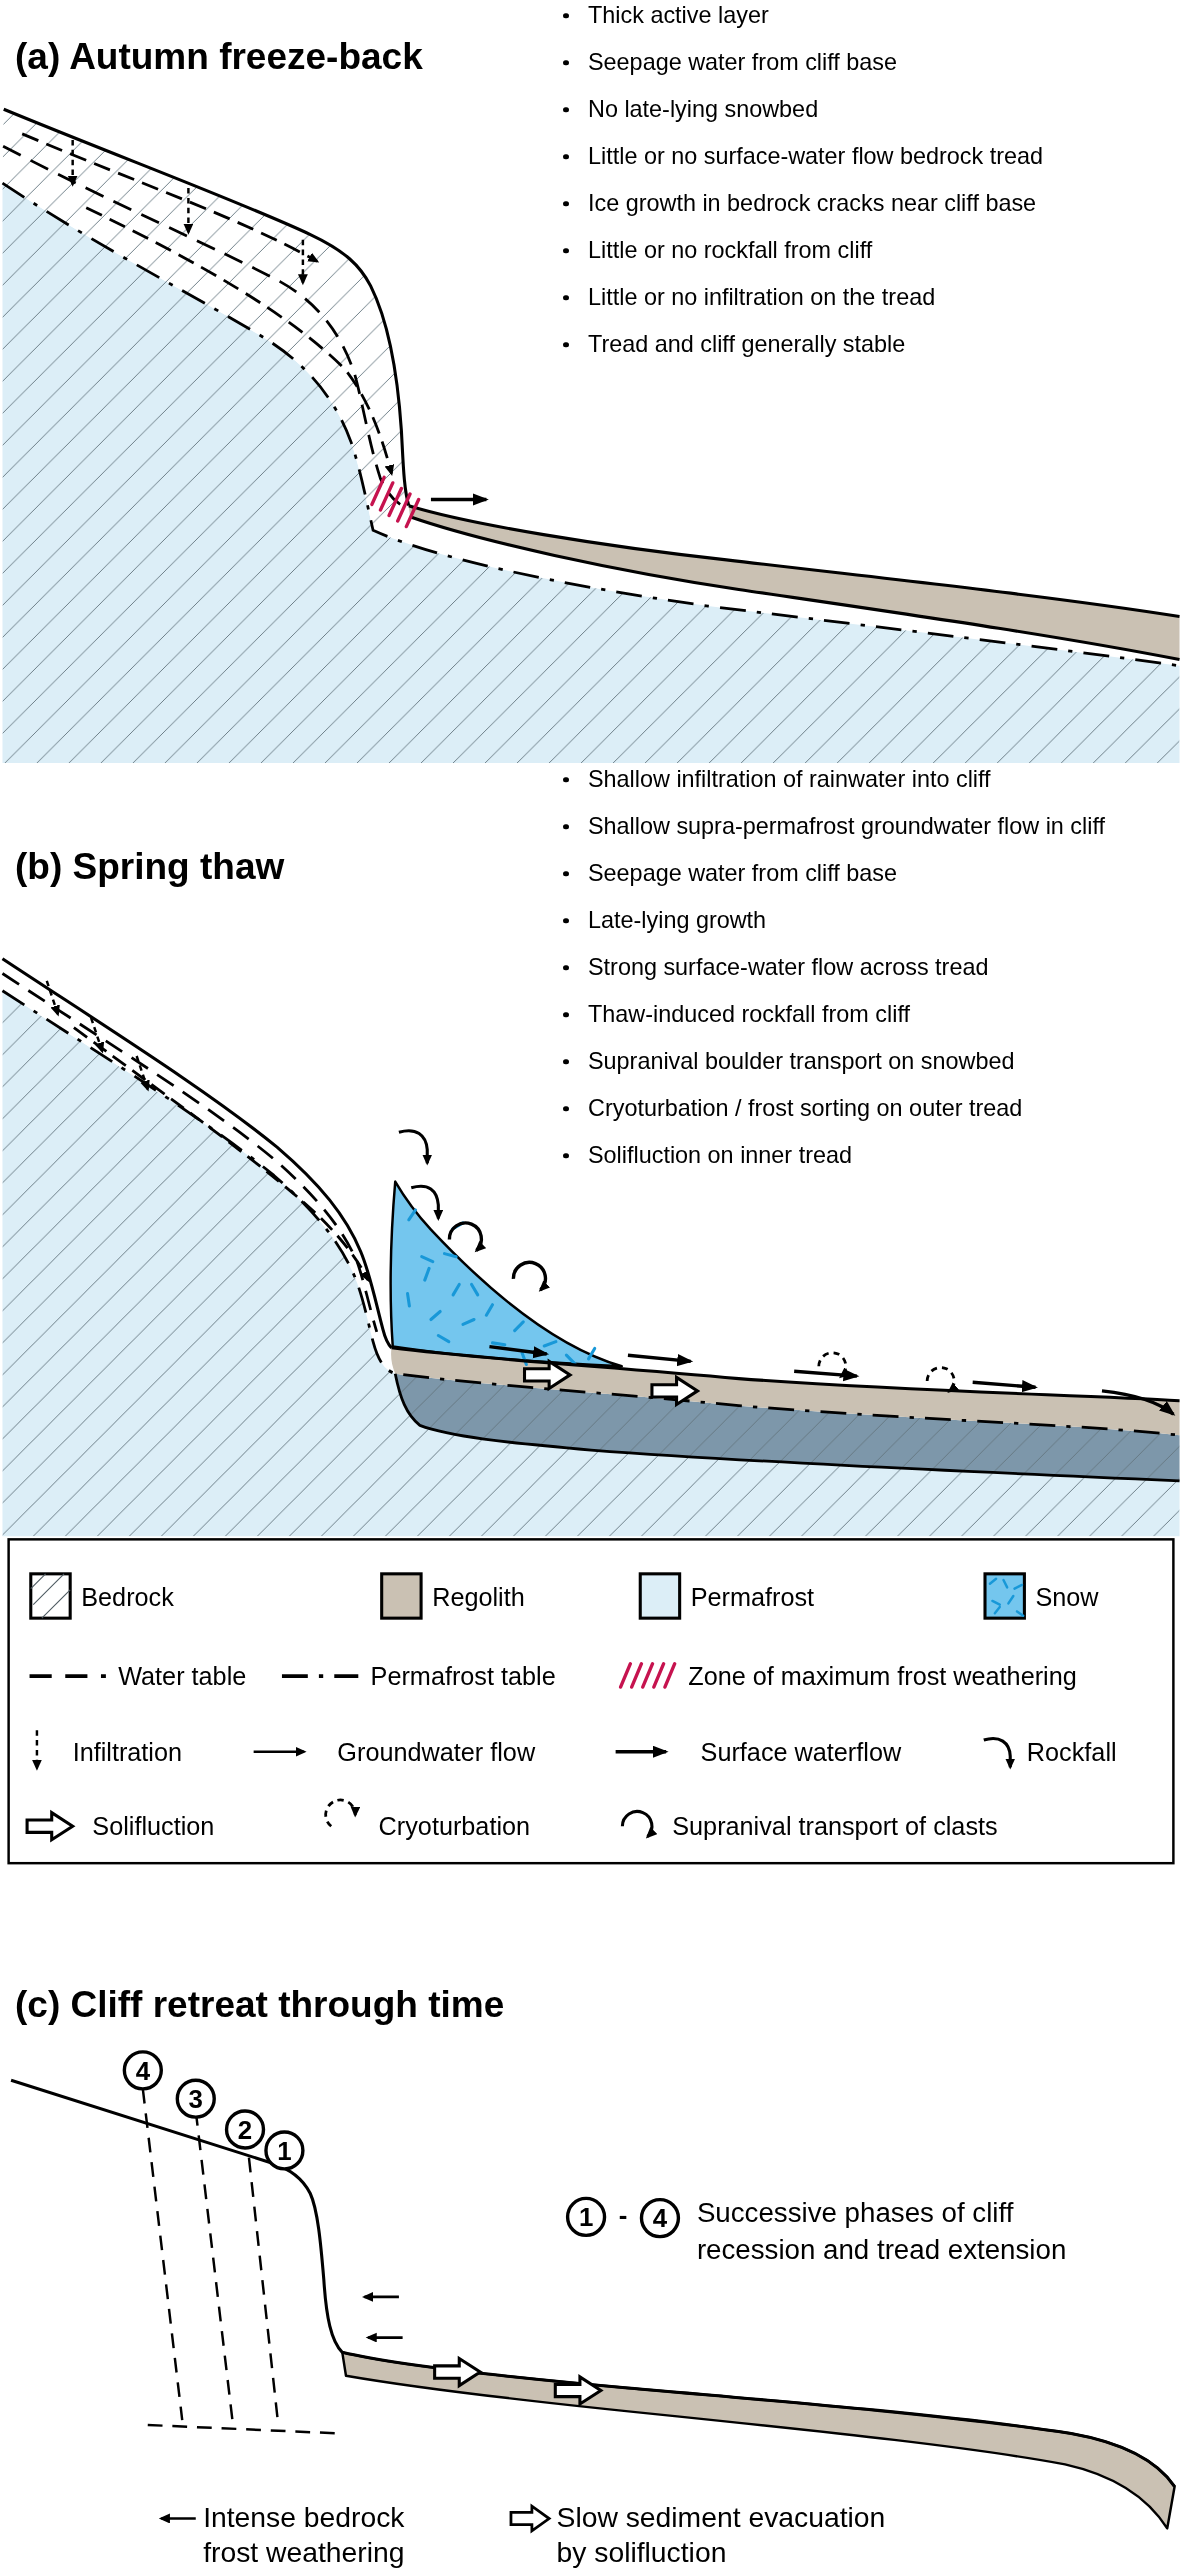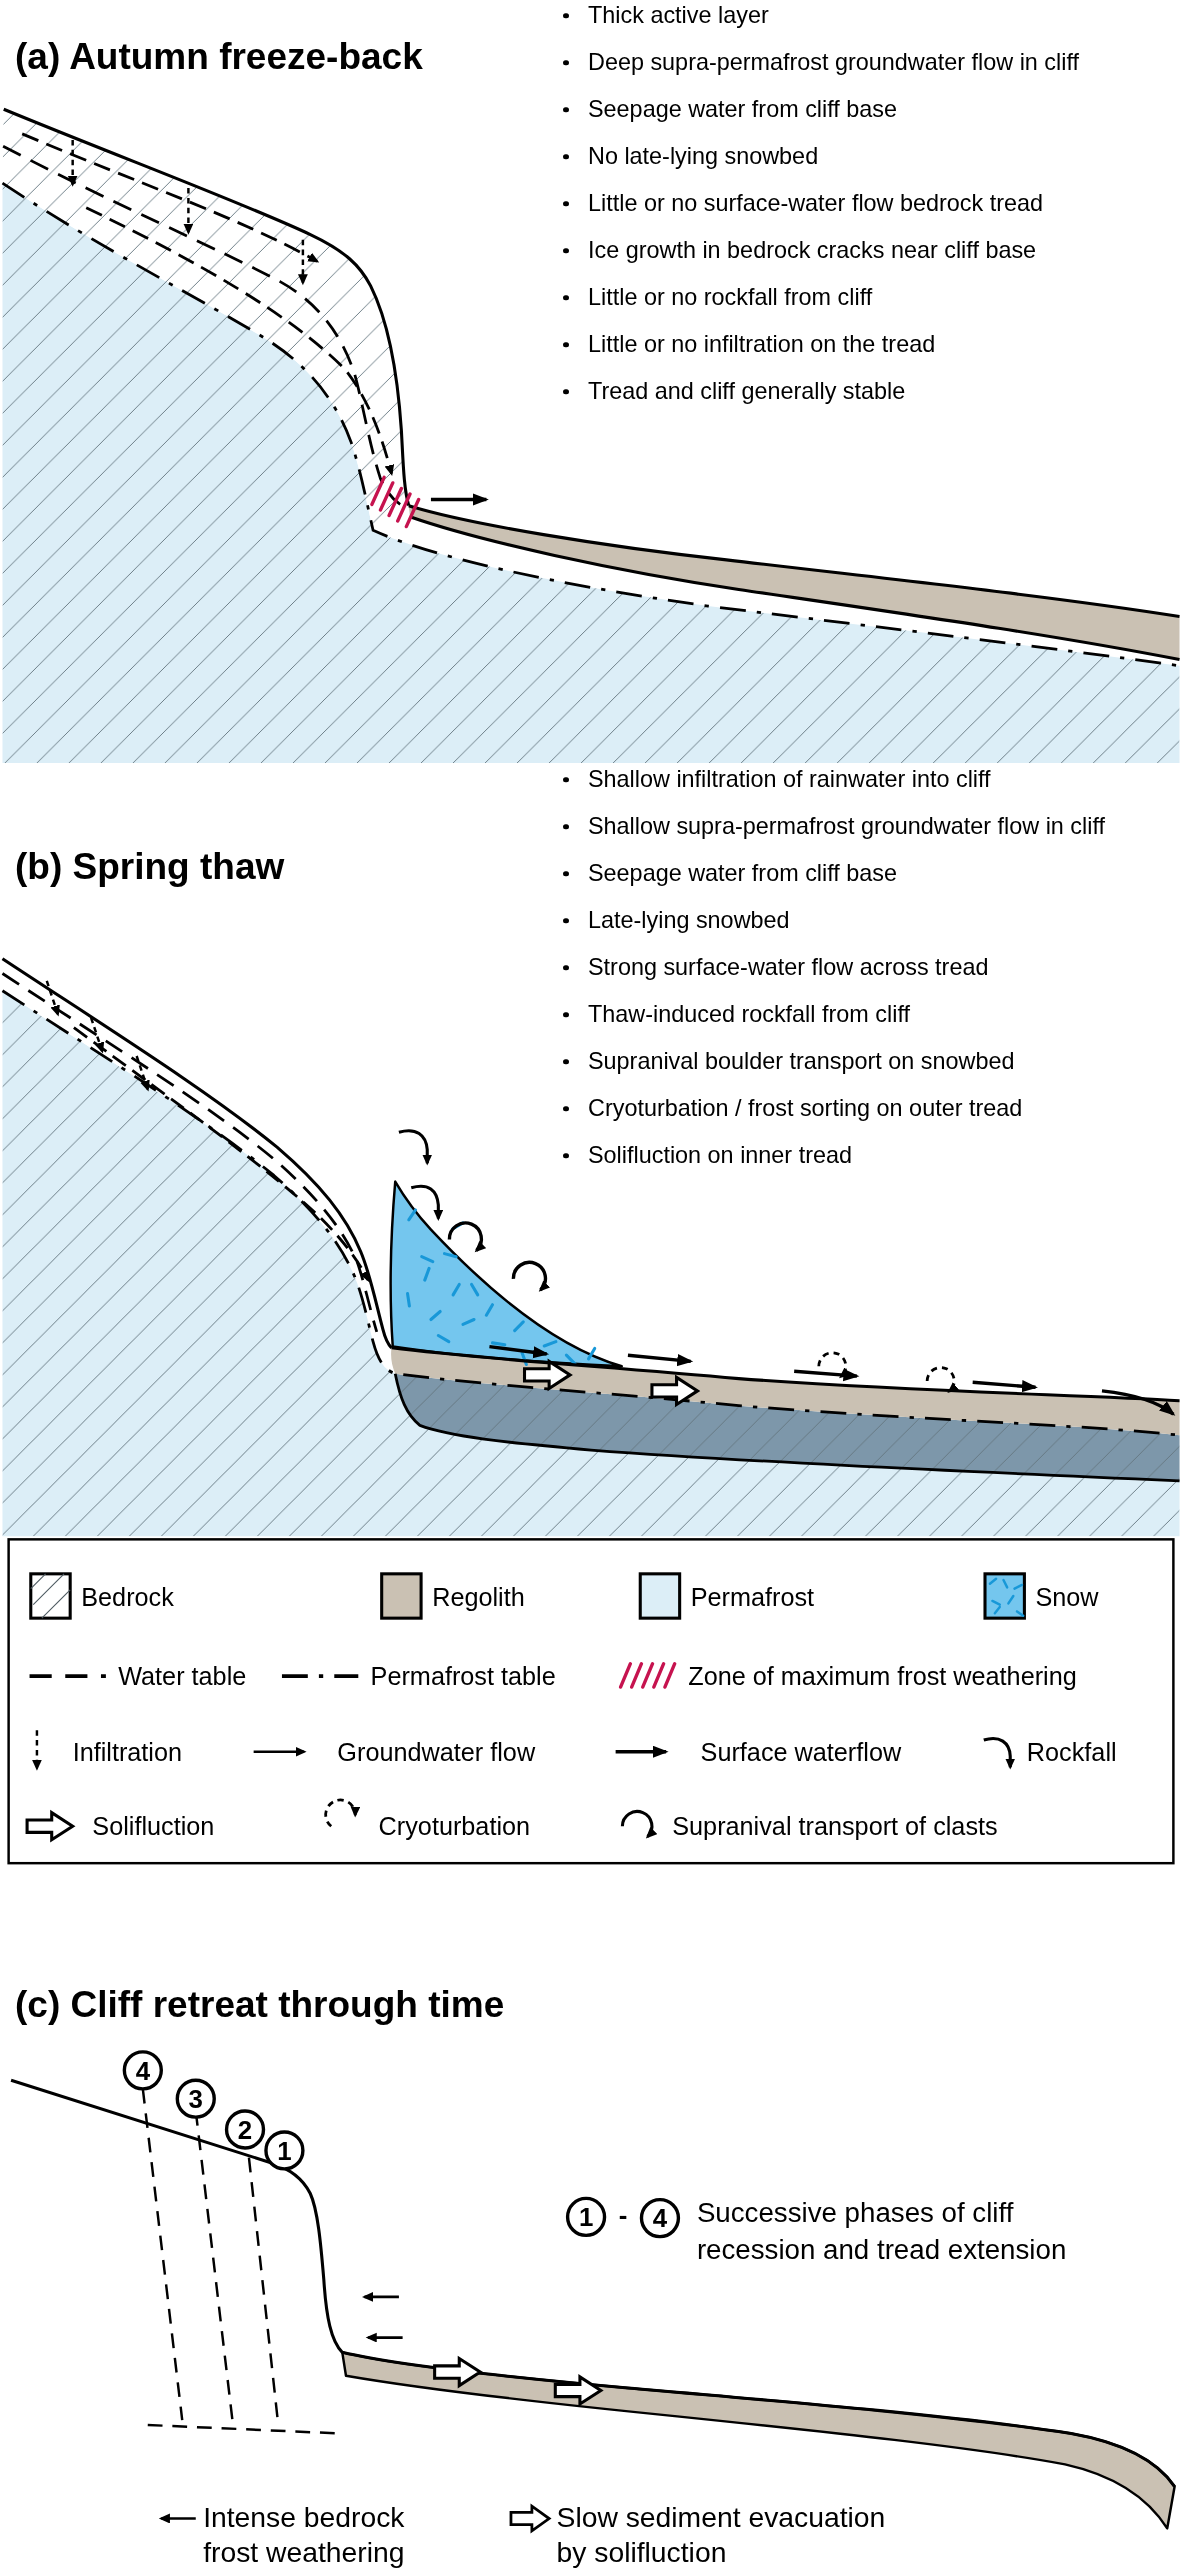--- a/index.html
+++ b/index.html
@@ -23,23 +23,20 @@
 
 <div class="page">
 
   <div class="panel-title" style="top:36px">(a) Autumn freeze-back</div>
 
   <ul class="bullets" style="top:-8px">
     <li>
         <span>Thick active layer</span>
       </li>
     <li>
-        <span>Deep supra-permafrost groundwater flow in cliff</span>
-      </li>
-    <li>
         <span>Seepage water from cliff base</span>
       </li>
     <li>
         <span>No late-lying snowbed</span>
       </li>
     <li>
         <span>Little or no surface-water flow bedrock tread</span>
       </li>
     <li>
         <span>Ice growth in bedrock cracks near cliff base</span>
@@ -110,21 +107,21 @@
     <li>
         <span>Shallow infiltration of rainwater into cliff</span>
       </li>
     <li>
         <span>Shallow supra-permafrost groundwater flow in cliff</span>
       </li>
     <li>
         <span>Seepage water from cliff base</span>
       </li>
     <li>
-        <span>Late-lying snowbed</span>
+        <span>Late-lying growth</span>
       </li>
     <li>
         <span>Strong surface-water flow across tread</span>
       </li>
     <li>
         <span>Thaw-induced rockfall from cliff</span>
       </li>
     <li>
         <span>Supranival boulder transport on snowbed</span>
       </li>

